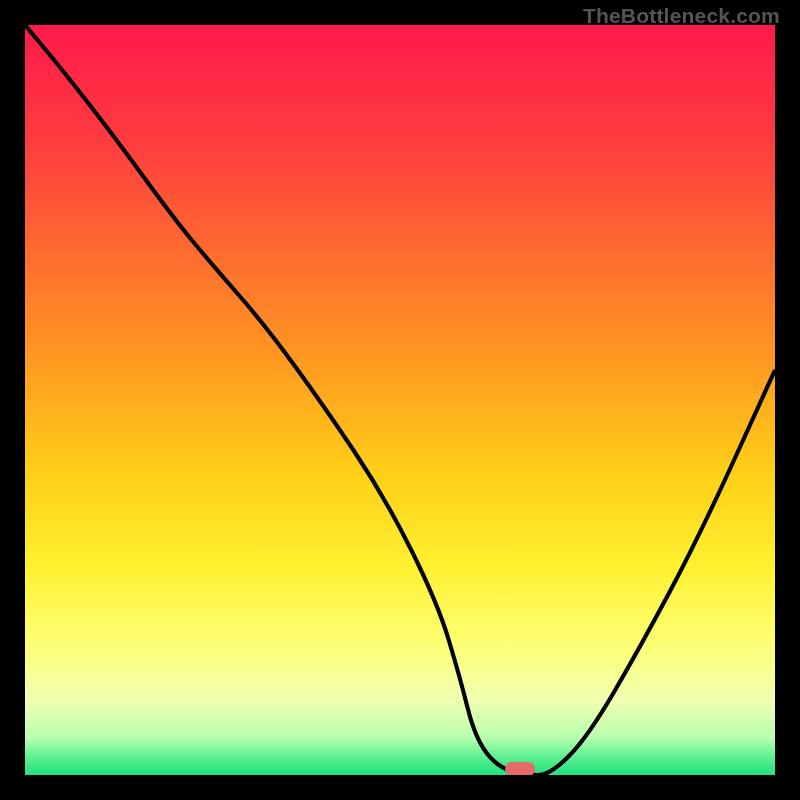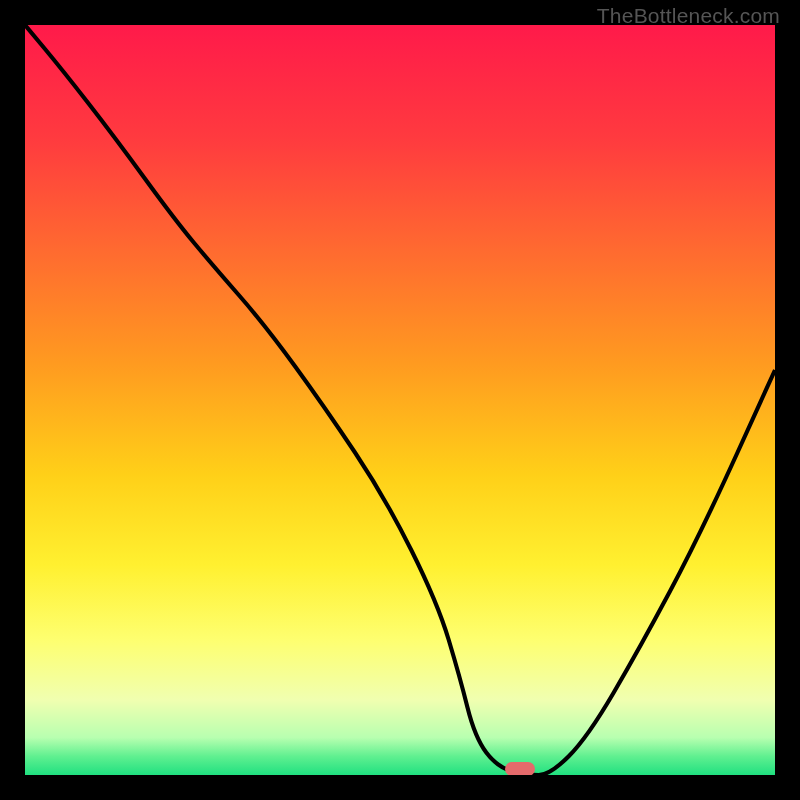--- a/index.html
+++ b/index.html
@@ -16,21 +16,21 @@
     width: 800px;
     height: 800px;
     background: #000;
   }
   .watermark {
     position: absolute;
     top: 4px;
     right: 20px;
     color: #555;
     font-size: 21px;
-    font-weight: 400;
+    font-weight: 700;
     letter-spacing: 0.2px;
     z-index: 10;
   }
   .plot {
     position: absolute;
     left: 25px;
     top: 25px;
     width: 750px;
     height: 750px;
     background: #fff;

